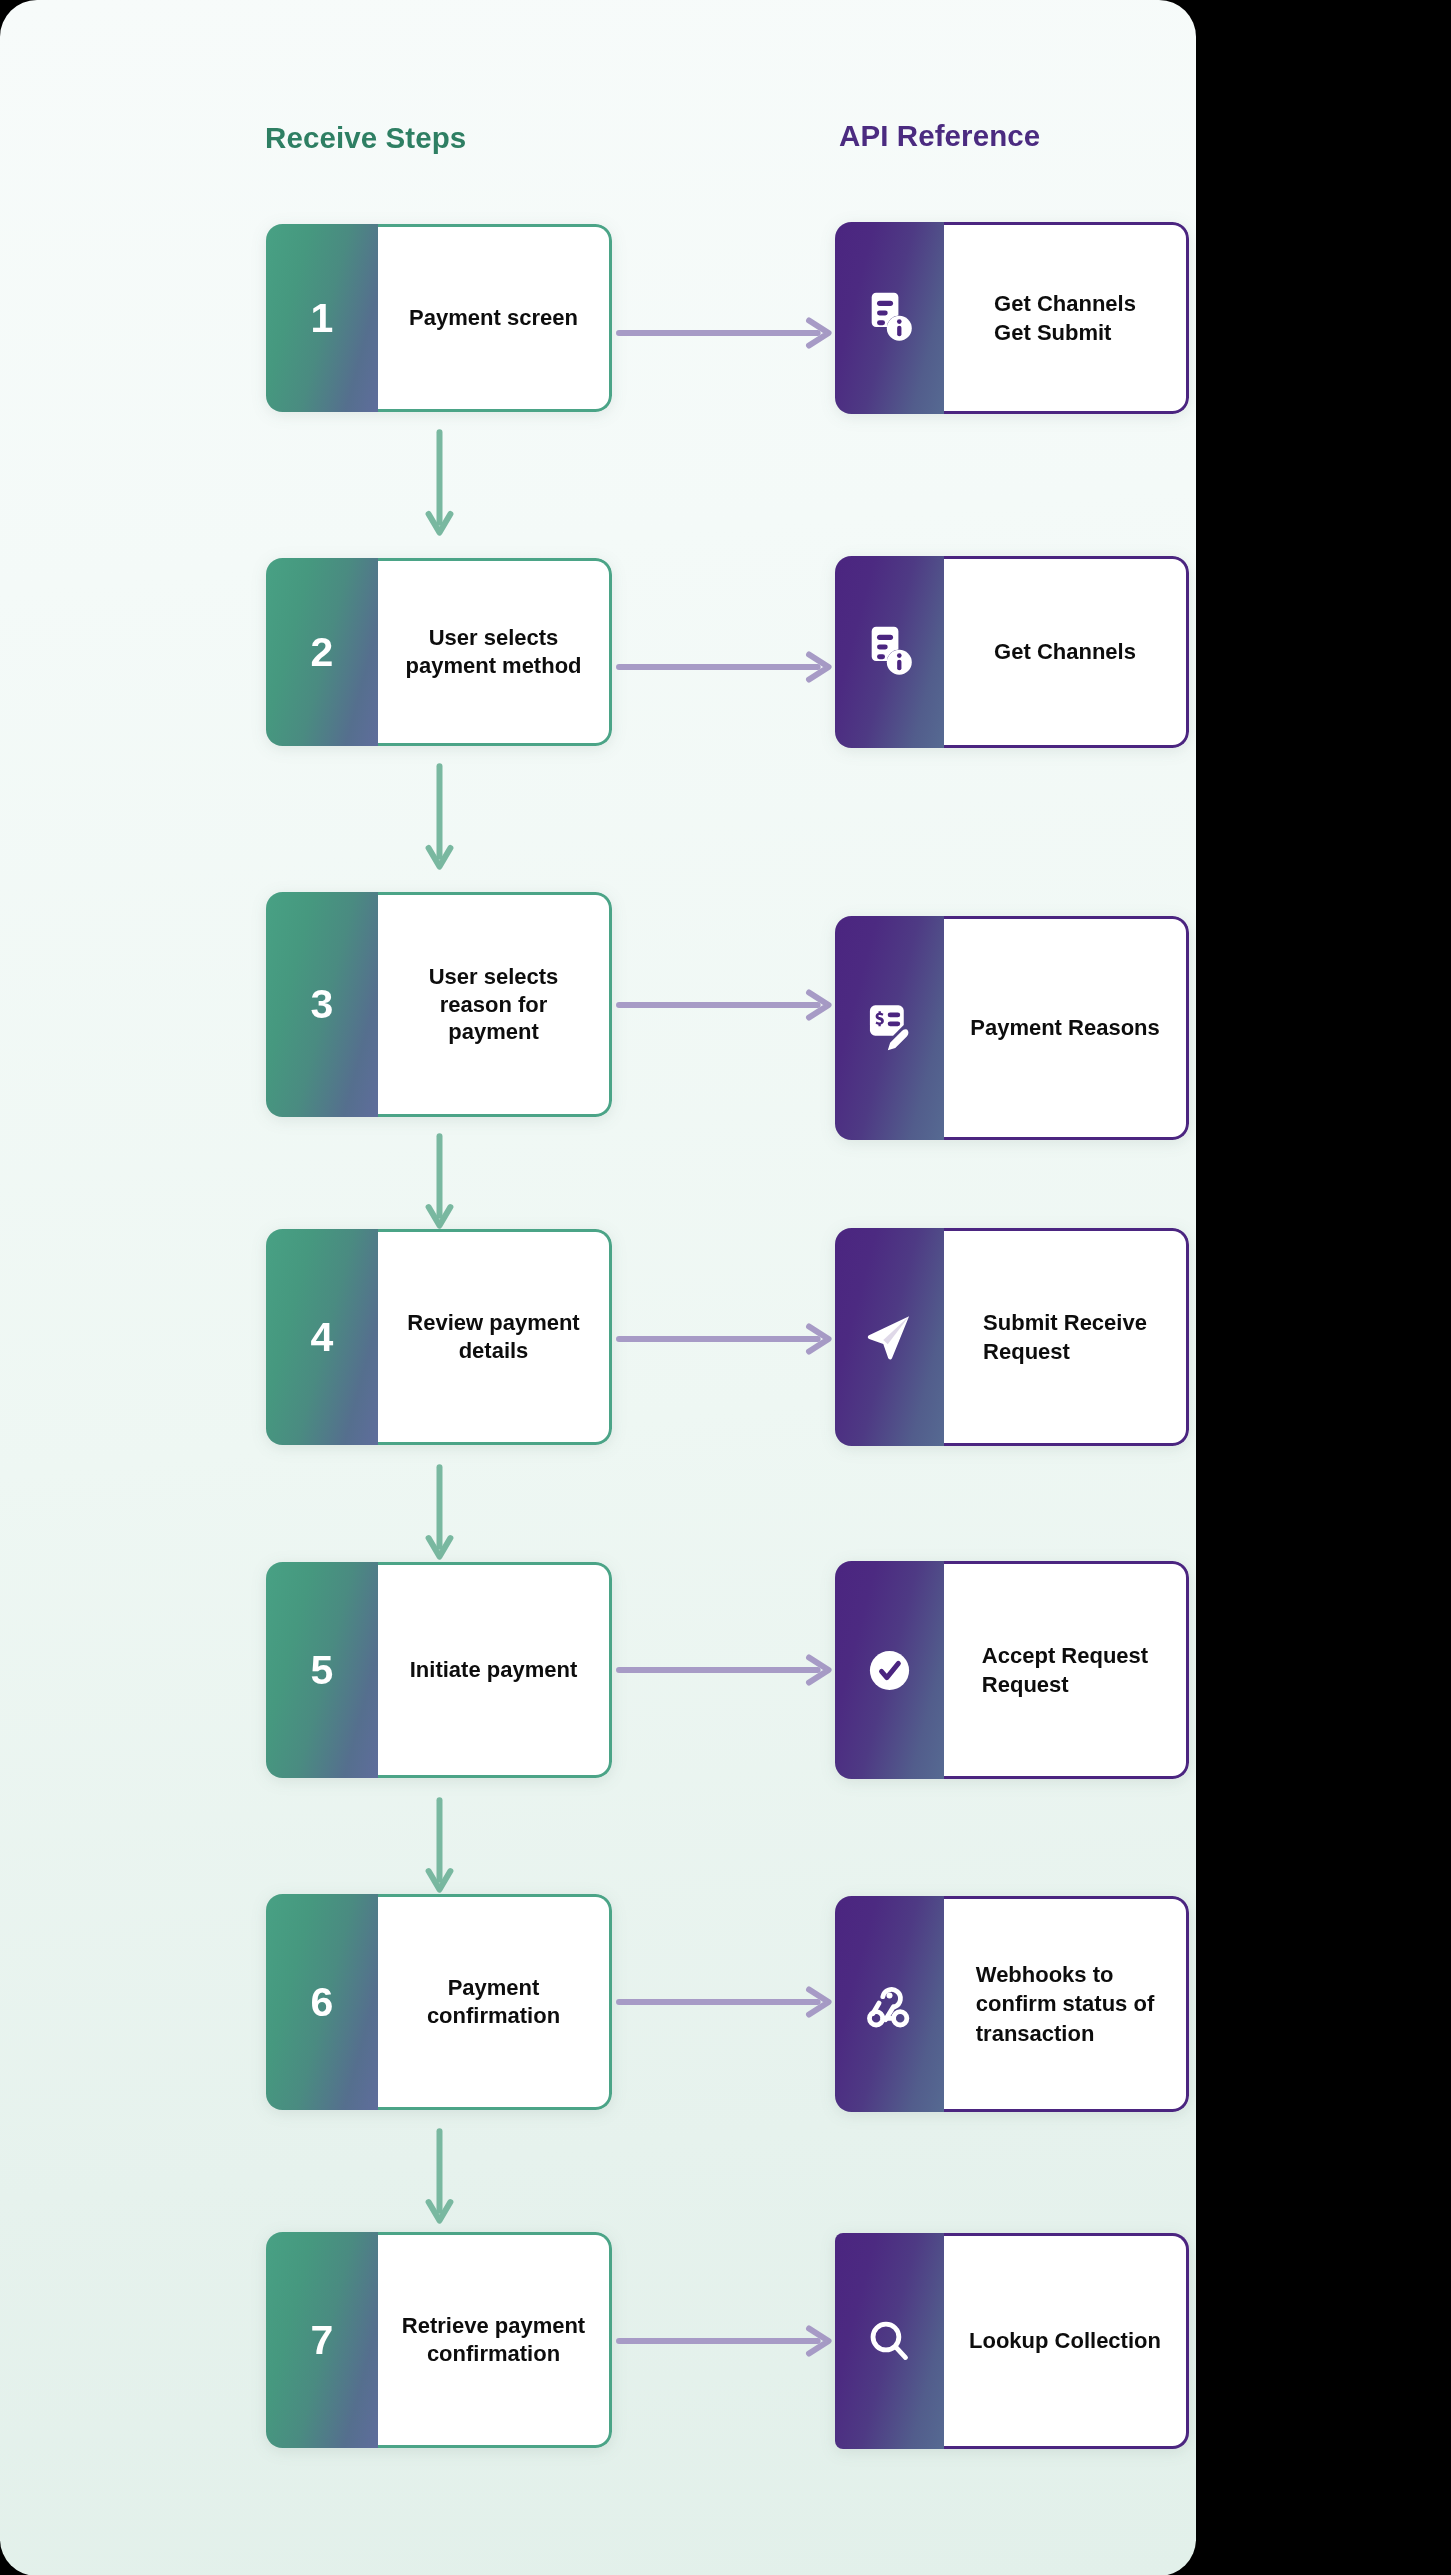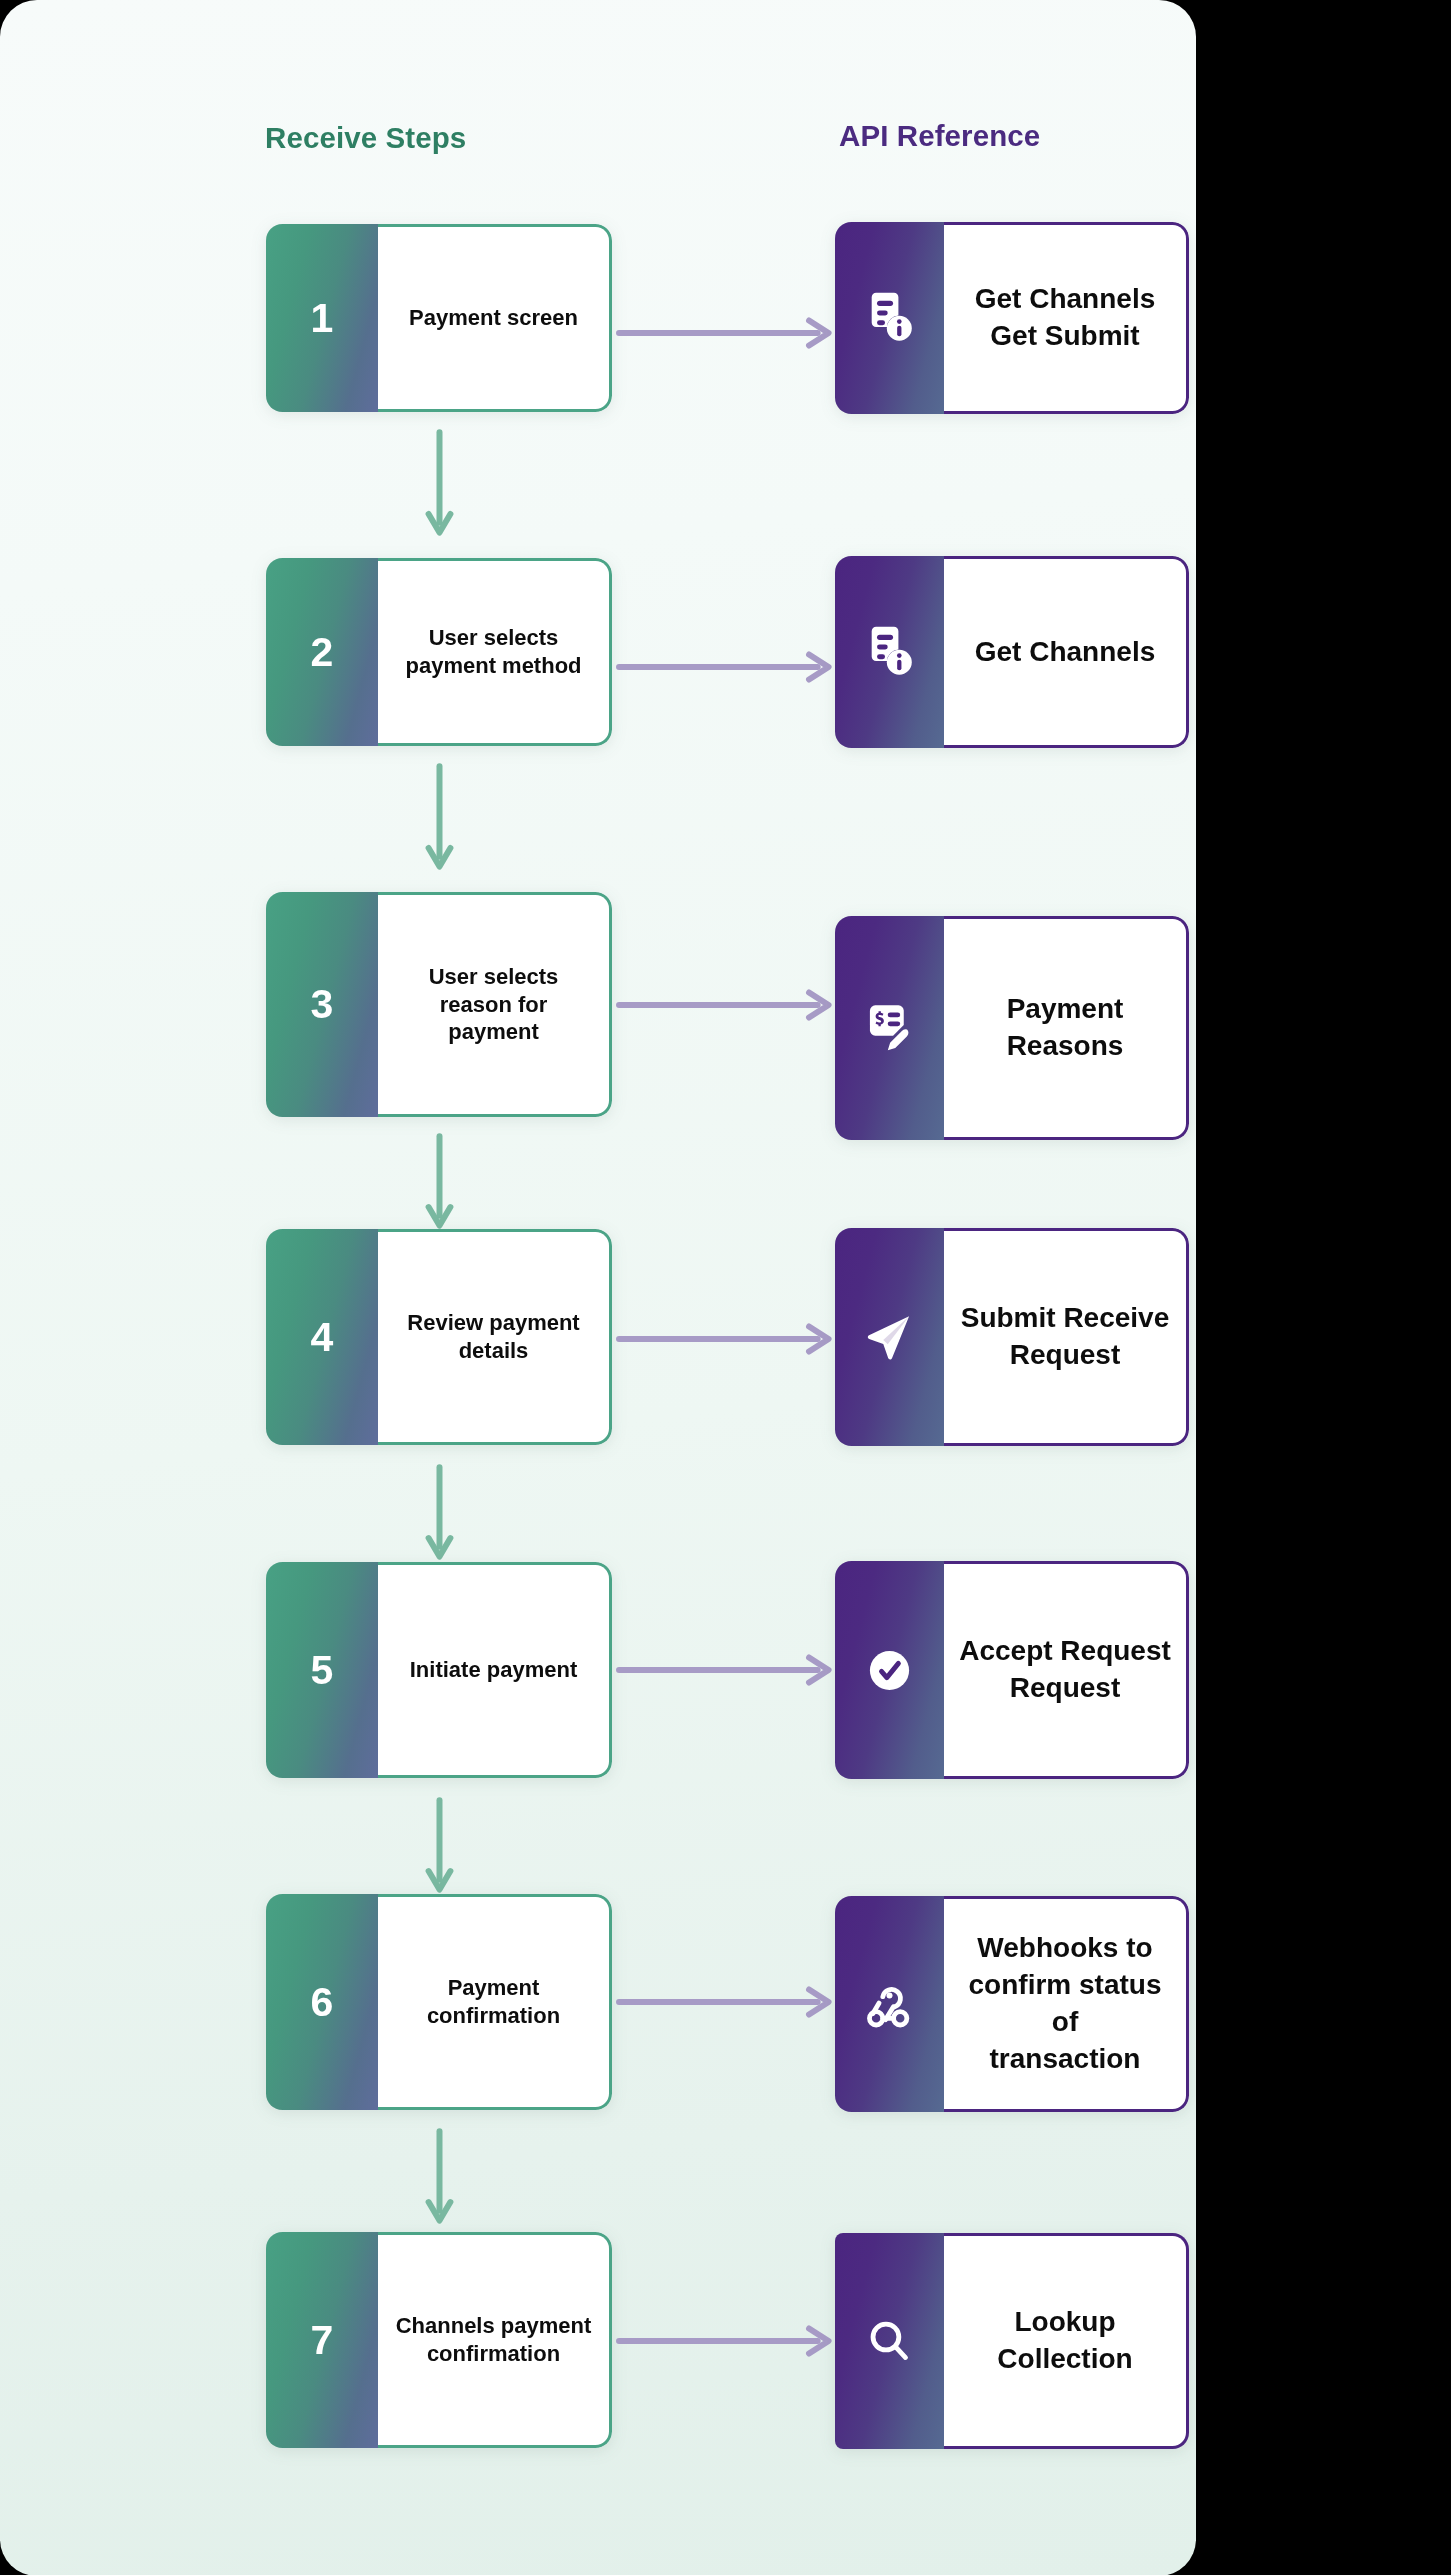--- a/index.html
+++ b/index.html
@@ -93,25 +93,25 @@
     background: #ffffff;
     border: 3.8px solid #4b2580;
     border-left: none;
     border-radius: 0 16.4px 16.4px 0;
     display: flex;
     align-items: center;
     justify-content: center;
     padding: 0 9.8px;
   }
   .api-card .body .label {
-    font-size: 28px;
+    font-size: 22px;
     font-weight: 700;
     color: #0d0d0d;
     line-height: 1.32;
-    text-align: center;
+    text-align: left;
   }
   .api-icon { width: 57px; height: 57px; display: block; }
 
   
   .v-arrow { position: absolute; left: 423px; width: 33px; }
   .h-arrow { position: absolute; left: 615px; width: 223px; height: 38px; }
 </style>
 </head>
 <body>
 
@@ -359,21 +359,21 @@
     <line x1="30" y1="6" x2="30" y2="152" stroke="#79b8a0" stroke-width="11" stroke-linecap="round"></line>
     <polyline points="10,136 30,170 50,136" fill="none" stroke="#79b8a0" stroke-width="11" stroke-linecap="round" stroke-linejoin="round"></polyline>
   </svg>
 
   <div class="card step-card" style="top:2232px;height:216px;">
     <div class="strip">
       <span class="num">7</span>
     </div>
     <div class="body">
       <div class="label">
-        <div>Channels payment</div>
+        <div>Retrieve payment</div>
         <div>confirmation</div>
       </div>
     </div>
   </div>
 
   <svg class="h-arrow" style="top:2322px;" viewBox="0 0 408 70">
     <line x1="6" y1="35" x2="372" y2="35" stroke="#a79bc6" stroke-width="11" stroke-linecap="round"></line>
     <polyline points="356,12 392,35 356,58" fill="none" stroke="#a79bc6" stroke-width="11" stroke-linecap="round" stroke-linejoin="round"></polyline>
   </svg>
 

